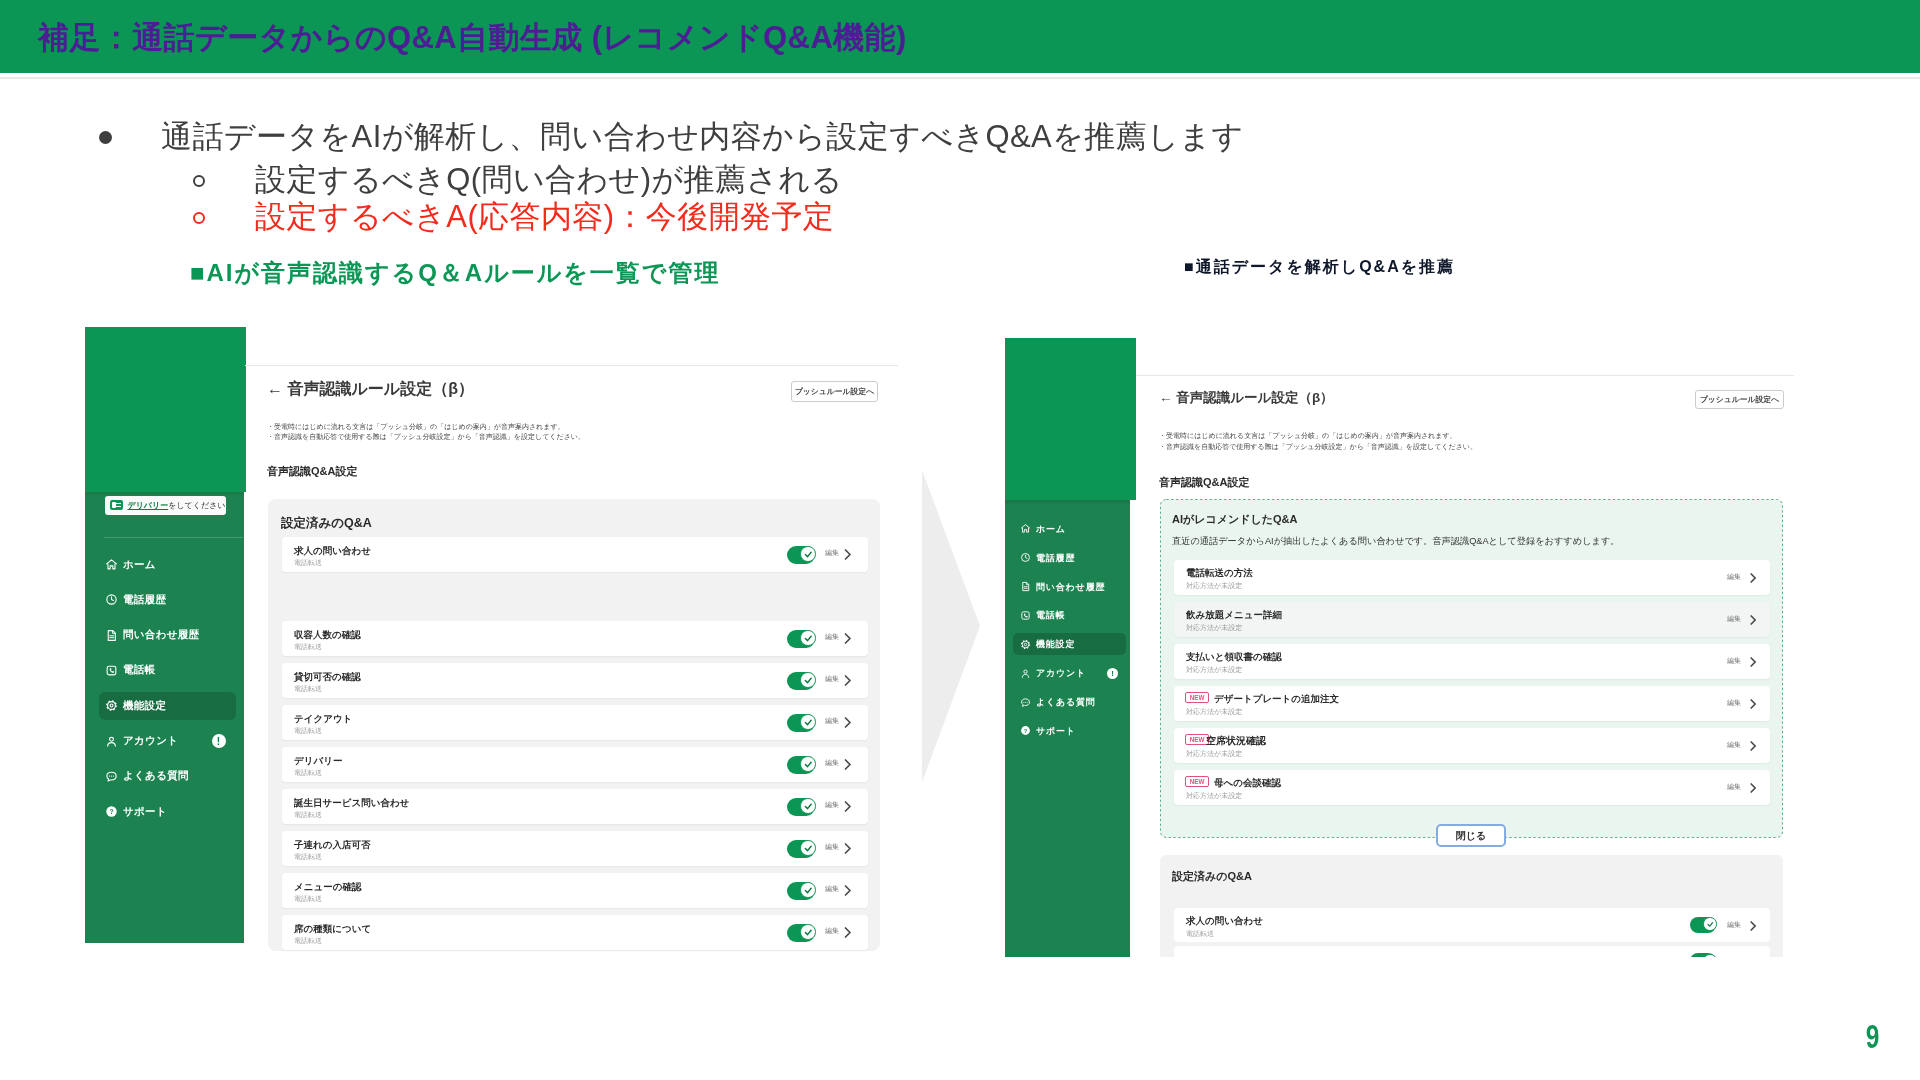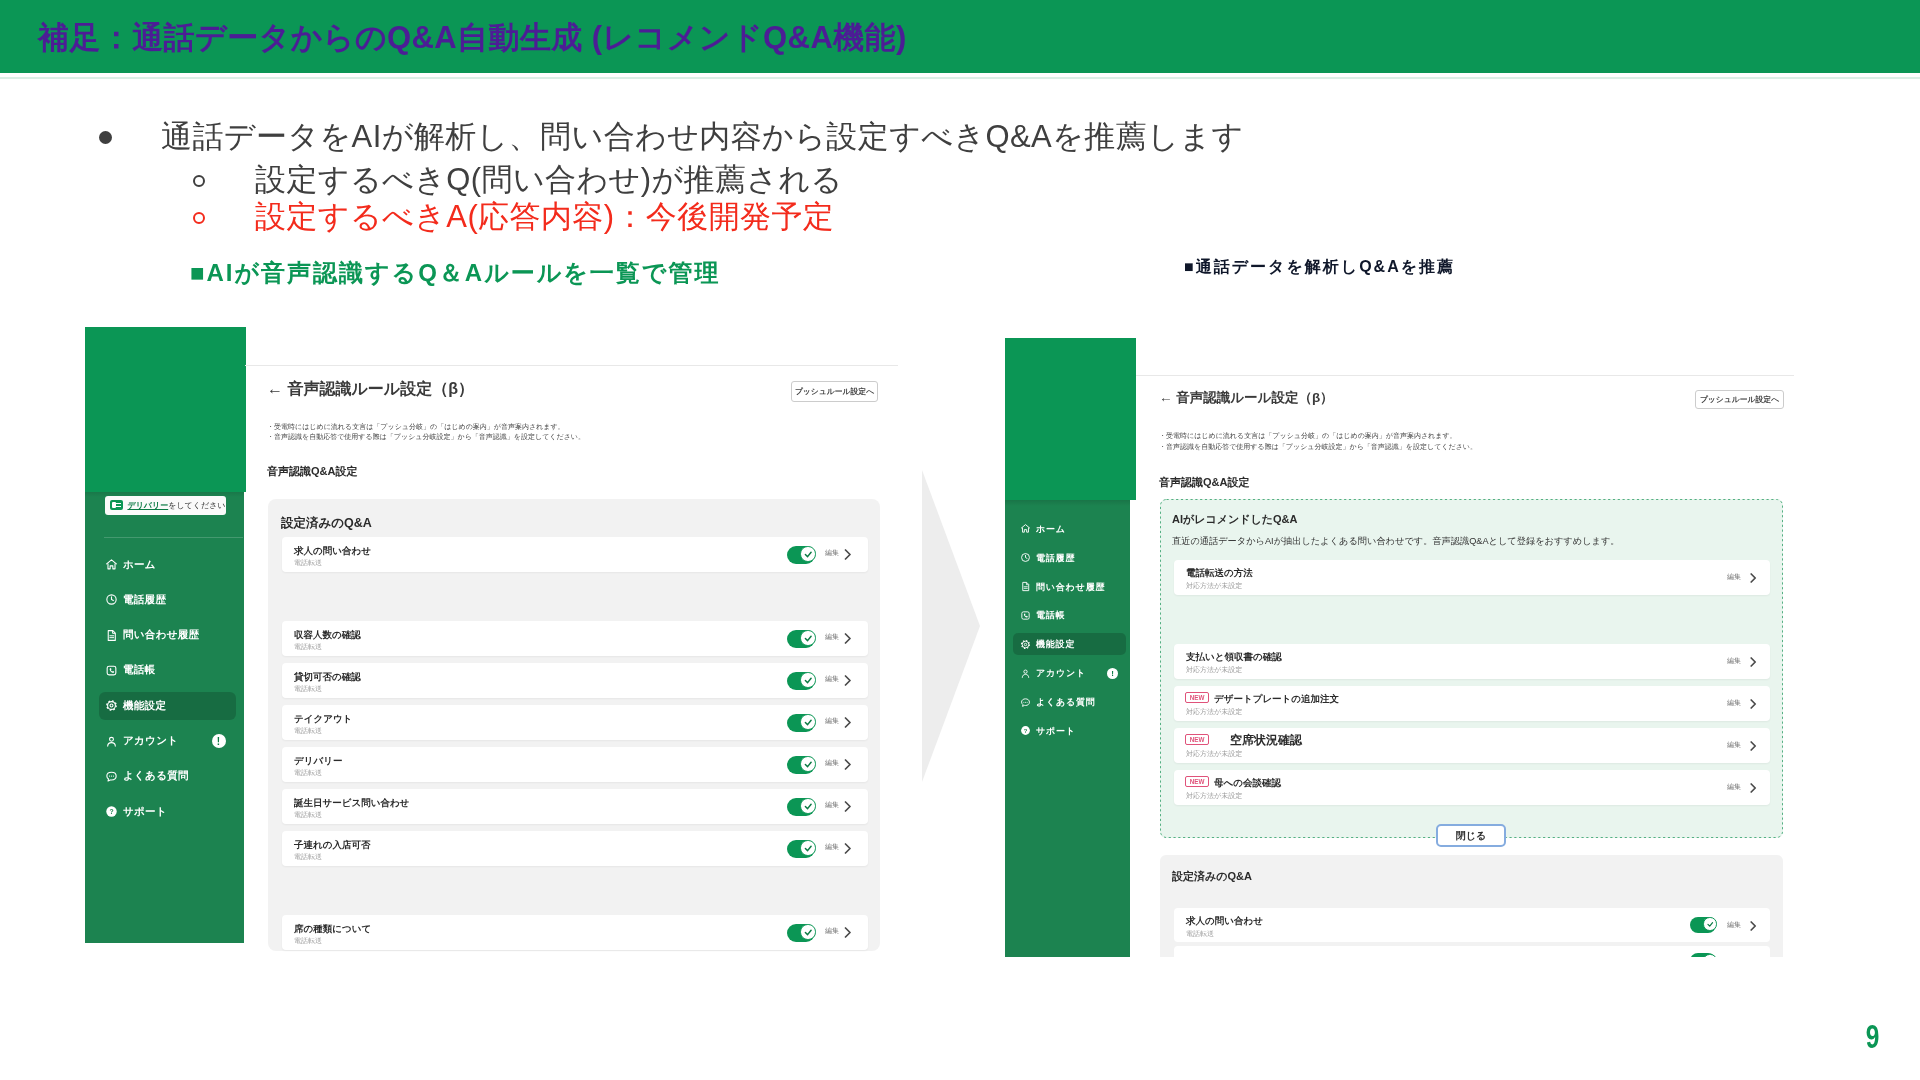--- a/index.html
+++ b/index.html
@@ -219,20 +219,37 @@
           </svg>
         </div>
       </div>
       <div class="abs" style="left:543.5px;top:12.5px;line-height:8px;font-size:7px;color:#777">編集</div>
       <div class="abs" style="left:561.5px;top:12px">
         <svg width="9" height="11" viewBox="0 0 9 11" style="display:block">
           <path d="M2.5 1 L7.0 5.5 L2.5 10.0" fill="none" stroke="#4a4a4a" stroke-width="1.7" stroke-linecap="round" stroke-linejoin="round"></path>
         </svg>
       </div>
     </div>
+<div class="abs" style="left:196.5px;top:545.5px;width:586.5px;height:35.5px;background:#fff;border-radius:4px;box-shadow:0 1px 2px rgba(0,0,0,0.05)">
+      <div class="abs b" style="left:12.5px;top:8px;line-height:11px;font-size:9.5px;color:#2b2b2b">メニューの確認</div>
+      <div class="abs" style="left:12.5px;top:21px;line-height:9px;font-size:7px;color:#999">電話転送</div>
+      <div style="position:absolute;left:505.5px;top:9px;width:28px;height:18px;background:#0b9655;border-radius:9.0px">
+        <div style="position:absolute;right:-0.5px;top:0.5px;width:15.5px;height:15.5px;background:#fff;box-sizing:border-box;border:1.5px solid #0b9655;border-radius:50%;display:flex;align-items:center;justify-content:center">
+          <svg width="10.5" height="10.5" viewBox="0 0 24 24">
+            <path d="M5.5 12.5 L10.5 17.5 L18.5 7.5" fill="none" stroke="#0a7a43" stroke-width="3.4" stroke-linecap="round" stroke-linejoin="round"></path>
+          </svg>
+        </div>
+      </div>
+      <div class="abs" style="left:543.5px;top:12.5px;line-height:8px;font-size:7px;color:#777">編集</div>
+      <div class="abs" style="left:561.5px;top:12px">
+        <svg width="9" height="11" viewBox="0 0 9 11" style="display:block">
+          <path d="M2.5 1 L7.0 5.5 L2.5 10.0" fill="none" stroke="#4a4a4a" stroke-width="1.7" stroke-linecap="round" stroke-linejoin="round"></path>
+        </svg>
+      </div>
+    </div>
 <div class="abs" style="left:196.5px;top:587.5px;width:586.5px;height:35.5px;background:#fff;border-radius:4px;box-shadow:0 1px 2px rgba(0,0,0,0.05)">
       <div class="abs b" style="left:12.5px;top:8px;line-height:11px;font-size:9.5px;color:#2b2b2b">席の種類について</div>
       <div class="abs" style="left:12.5px;top:21px;line-height:9px;font-size:7px;color:#999">電話転送</div>
       <div style="position:absolute;left:505.5px;top:9px;width:28px;height:18px;background:#0b9655;border-radius:9.0px">
         <div style="position:absolute;right:-0.5px;top:0.5px;width:15.5px;height:15.5px;background:#fff;box-sizing:border-box;border:1.5px solid #0b9655;border-radius:50%;display:flex;align-items:center;justify-content:center">
           <svg width="10.5" height="10.5" viewBox="0 0 24 24">
             <path d="M5.5 12.5 L10.5 17.5 L18.5 7.5" fill="none" stroke="#0a7a43" stroke-width="3.4" stroke-linecap="round" stroke-linejoin="round"></path>
           </svg>
         </div>
       </div>
@@ -325,20 +342,30 @@
 <div class="abs" style="left:169px;top:222px;width:596px;height:35px;background:#fff;border-radius:4px;box-shadow:0 1px 2px rgba(0,0,0,0.05)">
       <div class="abs b" style="left:12px;top:6.5px;line-height:11px;font-size:9.5px;color:#2b2b2b">電話転送の方法</div>
       <div class="abs" style="left:12px;top:21px;line-height:9px;font-size:7px;color:#999">対応方法が未設定</div>
       <div class="abs" style="left:553px;top:13px;line-height:8px;font-size:7px;color:#777">編集</div>
       <div class="abs" style="left:575px;top:12.5px">
         <svg width="8" height="10" viewBox="0 0 8 10" style="display:block">
           <path d="M2.2 1 L6.2 5.0 L2.2 9.0" fill="none" stroke="#4a4a4a" stroke-width="1.7" stroke-linecap="round" stroke-linejoin="round"></path>
         </svg>
       </div>
     </div>
+<div class="abs" style="left:169px;top:264px;width:596px;height:35px;background:#f2f5f3;border-radius:4px;box-shadow:0 1px 2px rgba(0,0,0,0.05)">
+      <div class="abs b" style="left:12px;top:6.5px;line-height:11px;font-size:9.5px;color:#2b2b2b">飲み放題メニュー詳細</div>
+      <div class="abs" style="left:12px;top:21px;line-height:9px;font-size:7px;color:#999">対応方法が未設定</div>
+      <div class="abs" style="left:553px;top:13px;line-height:8px;font-size:7px;color:#777">編集</div>
+      <div class="abs" style="left:575px;top:12.5px">
+        <svg width="8" height="10" viewBox="0 0 8 10" style="display:block">
+          <path d="M2.2 1 L6.2 5.0 L2.2 9.0" fill="none" stroke="#4a4a4a" stroke-width="1.7" stroke-linecap="round" stroke-linejoin="round"></path>
+        </svg>
+      </div>
+    </div>
 <div class="abs" style="left:169px;top:306px;width:596px;height:35px;background:#fff;border-radius:4px;box-shadow:0 1px 2px rgba(0,0,0,0.05)">
       <div class="abs b" style="left:12px;top:6.5px;line-height:11px;font-size:9.5px;color:#2b2b2b">支払いと領収書の確認</div>
       <div class="abs" style="left:12px;top:21px;line-height:9px;font-size:7px;color:#999">対応方法が未設定</div>
       <div class="abs" style="left:553px;top:13px;line-height:8px;font-size:7px;color:#777">編集</div>
       <div class="abs" style="left:575px;top:12.5px">
         <svg width="8" height="10" viewBox="0 0 8 10" style="display:block">
           <path d="M2.2 1 L6.2 5.0 L2.2 9.0" fill="none" stroke="#4a4a4a" stroke-width="1.7" stroke-linecap="round" stroke-linejoin="round"></path>
         </svg>
       </div>
     </div>
@@ -348,21 +375,21 @@
       <div class="abs" style="left:12px;top:21px;line-height:9px;font-size:7px;color:#999">対応方法が未設定</div>
       <div class="abs" style="left:553px;top:13px;line-height:8px;font-size:7px;color:#777">編集</div>
       <div class="abs" style="left:575px;top:12.5px">
         <svg width="8" height="10" viewBox="0 0 8 10" style="display:block">
           <path d="M2.2 1 L6.2 5.0 L2.2 9.0" fill="none" stroke="#4a4a4a" stroke-width="1.7" stroke-linecap="round" stroke-linejoin="round"></path>
         </svg>
       </div>
     </div>
 <div class="abs" style="left:169px;top:390px;width:596px;height:35px;background:#fff;border-radius:4px;box-shadow:0 1px 2px rgba(0,0,0,0.05)">
       <div class="abs" style="left:11px;top:6px;width:24px;height:11px;border:1px solid #e0527a;border-radius:2px;box-sizing:border-box;font-size:6.3px;font-weight:bold;color:#e0527a;text-align:center;line-height:10px">NEW</div>
-      <div class="abs b" style="left:56px;top:6.5px;line-height:11px;font-size:12px;color:#2b2b2b">空席状況確認</div>
+      <div class="abs b" style="left:32px;top:6.5px;line-height:11px;font-size:10px;color:#2b2b2b">空席状況確認</div>
       <div class="abs" style="left:12px;top:21px;line-height:9px;font-size:7px;color:#999">対応方法が未設定</div>
       <div class="abs" style="left:553px;top:13px;line-height:8px;font-size:7px;color:#777">編集</div>
       <div class="abs" style="left:575px;top:12.5px">
         <svg width="8" height="10" viewBox="0 0 8 10" style="display:block">
           <path d="M2.2 1 L6.2 5.0 L2.2 9.0" fill="none" stroke="#4a4a4a" stroke-width="1.7" stroke-linecap="round" stroke-linejoin="round"></path>
         </svg>
       </div>
     </div>
 <div class="abs" style="left:169px;top:432px;width:596px;height:35px;background:#fff;border-radius:4px;box-shadow:0 1px 2px rgba(0,0,0,0.05)">
       <div class="abs" style="left:11px;top:6px;width:24px;height:11px;border:1px solid #e0527a;border-radius:2px;box-sizing:border-box;font-size:6.3px;font-weight:bold;color:#e0527a;text-align:center;line-height:10px">NEW</div>

